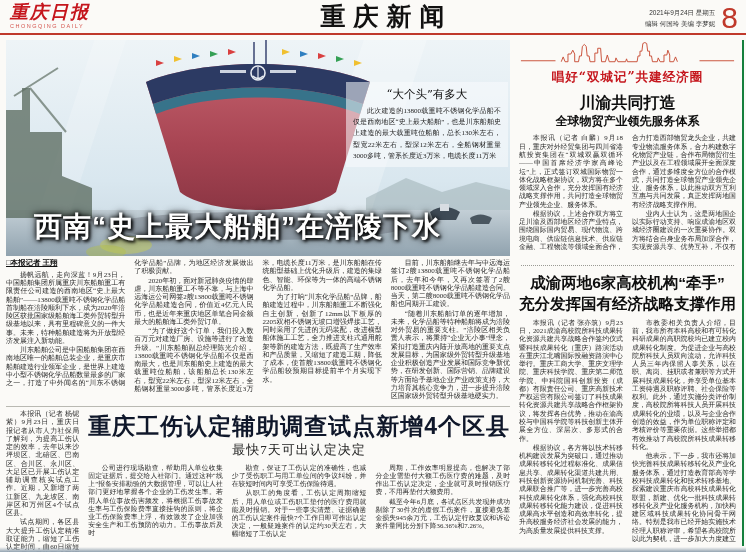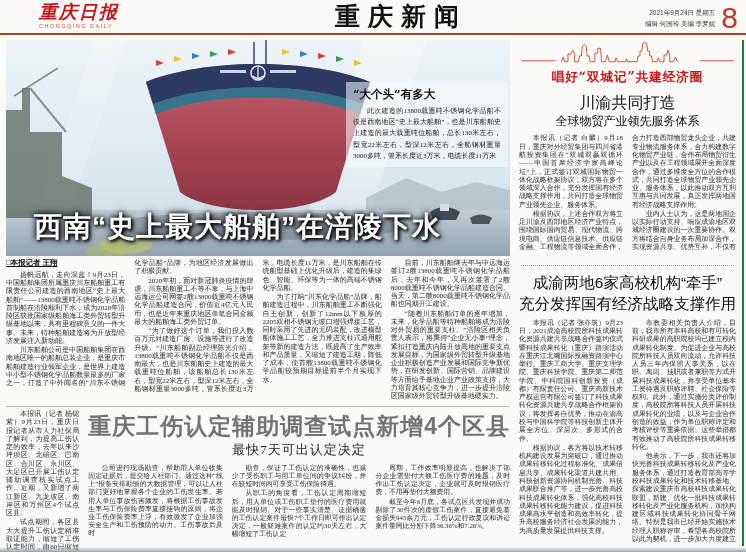--- a/index.html
+++ b/index.html
@@ -3,61 +3,61 @@
 <meta charset="utf-8">
 <style>
   * { margin:0; padding:0; box-sizing:border-box; }
   html,body { background:#e8e8e6; }
   .page {
     position:relative; width:746px; height:552px; overflow:hidden;
     background:#fbfaf7; font-family:"Liberation Serif", serif; color:#1b1b1b;
   }
   
   .hdr { display:flex; align-items:flex-start; height:32px; padding:3px 8px 0 10px; }
-  .masthead { width:118px; color:#c5161d;margin-left:29px; }
+  .masthead { width:118px; color:#c5161d; }
   .masthead .zh { font-size:18px; font-weight:bold; font-style:italic; letter-spacing:2px; line-height:1; font-family:"DejaVu Serif", serif; }
   .masthead .en { font-size:5.5px; letter-spacing:1.5px; color:#d4554e; margin-top:2px; font-family:"Liberation Sans", sans-serif; }
   .section-title { flex:1; text-align:center; font-size:25px; font-weight:900; letter-spacing:8px; line-height:1.1; font-family:"DejaVu Serif", serif; color:#111; }
   .hdr-right { display:flex; align-items:flex-start; gap:6px; }
   .hdr-meta { text-align:right; font-size:6.5px; color:#333; line-height:1.7; padding-top:4px; font-family:"Liberation Sans", sans-serif; }
   .page-num { font-size:30px; line-height:1; color:#c0392b; font-family:"Liberation Sans", sans-serif; font-weight:400; }
   .redline { height:2px; background:#c0392b; margin-top:1px; }
   
   .content { display:flex; padding:5px 6px 0 6px; height:511px; }
   .left-zone { width:504px; position:relative; }
   .v-divider { width:1px; background:#c9c9c4; margin:2px 4px 6px 5px; }
   .right-zone { flex:1; position:relative; padding-right:6px; border-right:2px solid #15803d; }
   
   .photo { position:relative; width:504px; height:216px; overflow:hidden; }
   .photo svg { display:block; width:100%; height:100%; }
   .photo-caption { position:absolute; left:14px; top:12px; width:128px; font-size:7.5px; line-height:1.75; color:#2e2e38; text-shadow:0 0 3px rgba(255,255,255,.9); }
   .infobox { position:absolute; right:2px; top:42px; width:162px; padding:5px 7px; background:rgba(250,252,253,.55); }
-  .infobox .ib-title { font-size:11.5px; font-weight:700; font-family:"DejaVu Serif", serif; margin-bottom:4px; color:#111; }
+  .infobox .ib-title { text-align:center; font-size:11.5px; font-weight:400; font-family:"DejaVu Serif", serif; margin-bottom:4px; color:#111; }
   .infobox .ib-body { font-size:7px; line-height:1.6; text-align:justify; text-indent:2em; color:#222; }
   .photo-h1 { position:absolute; left:18px; top:104px; font-size:46px; font-weight:900; color:#fff; font-family:"Liberation Sans", sans-serif; letter-spacing:2px; text-shadow:0 0 4px #000,0 0 8px rgba(0,0,0,.9),2px 2px 3px rgba(0,0,0,.8); }
   .photo-h2 { position:absolute; left:12px; top:168px; width:492px; font-size:28px; font-weight:900; color:#fff; font-family:"Liberation Sans", sans-serif; letter-spacing:1px; white-space:nowrap; text-shadow:0 0 4px #000,0 0 8px rgba(0,0,0,.9),2px 2px 3px rgba(0,0,0,.8);padding-left:16px; }
   
   .main-article { height:143px; overflow:hidden; margin-top:3px; column-count:4; column-gap:9px; font-size:7px; line-height:1.18; text-align:justify; color:#2a2a2a; }
   .main-article p { text-indent:2em; margin-bottom:1px; }
   .byline { font-size:7.5px; font-weight:bold; text-indent:0 !important; margin-bottom:3px !important; color:#111;text-decoration:underline; }
   .h-rule { border-top:1px solid #b9b9b2; margin:4px 0 3px 0; }
   
   .bottom-article { display:flex; height:142px; overflow:hidden; }
   .ba-left { width:123px; font-size:7px; line-height:1.18; text-align:justify; color:#2a2a2a; overflow:hidden; }
   .ba-left p { text-indent:2em; margin-bottom:1px; }
   .ba-right { flex:1; padding-left:9px; display:flex; flex-direction:column; }
-  .ba-h { text-align:center; font-size:23px; font-weight:900; font-family:"Liberation Sans", sans-serif; letter-spacing:1px; color:#737373; line-height:1.15; margin-top:3px; white-space:nowrap; }
+  .ba-h { text-align:center; font-size:23px; font-weight:900; font-family:"Liberation Sans", sans-serif; letter-spacing:1px; color:#0f172a; line-height:1.15; margin-top:3px; white-space:nowrap; }
   .ba-sub { text-align:center; font-size:13px; color:#222; margin:2px 0 5px 0; letter-spacing:1px; }
   .ba-cols { flex:1; column-count:3; column-gap:9px; font-size:6.8px; line-height:1.18; text-align:justify; color:#2a2a2a; overflow:hidden; }
   .ba-cols p { text-indent:2em; margin-bottom:1px; }
   
   .eyebrow { text-align:center; padding-top:2px; }
   .eyebrow svg { display:block; width:100%; height:26px; }
   .eyebrow-text { font-size:12.5px; font-weight:900; color:#c5161d; font-family:"DejaVu Serif", serif; letter-spacing:1px; margin-top:1px; }
-  .rc-h { text-align:center; font-weight:400; font-family:"Liberation Sans", sans-serif; color:#0d0d0d; line-height:1.3; margin:7px 0 5px 0; }
+  .rc-h { text-align:center; font-weight:700; font-family:"Liberation Sans", sans-serif; color:#0d0d0d; line-height:1.3; margin:7px 0 5px 0; }
   .rc-h .l1 { font-size:16px; display:block; }
   .rc-h .l2 { font-size:12px; display:block; white-space:nowrap; }
   .rc-h2 .l1, .rc-h2 .l2 { font-size:15.5px; white-space:nowrap; }
   .rc-body { column-count:2; column-gap:9px; font-size:6.9px; line-height:1.2; text-align:justify; color:#2a2a2a; overflow:hidden; }
   .rc-body p { text-indent:2em; margin-bottom:1px; }
   .rc-body-1 { height:124px; }
   .rc-body-2 { height:227px; }
   .dotted-rule { border-top:1px dotted #9a9a94; margin:7px 2px 2px 2px; }
   
   .scan-bottom { position:absolute; left:0; right:0; bottom:0; height:5px; background:linear-gradient(180deg, rgba(130,145,160,0), #93a3b1); }

